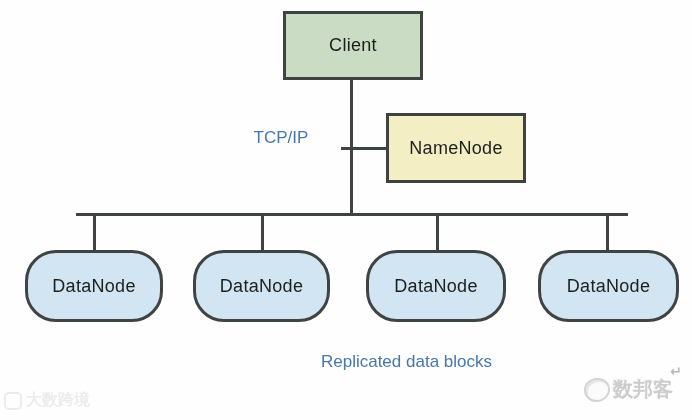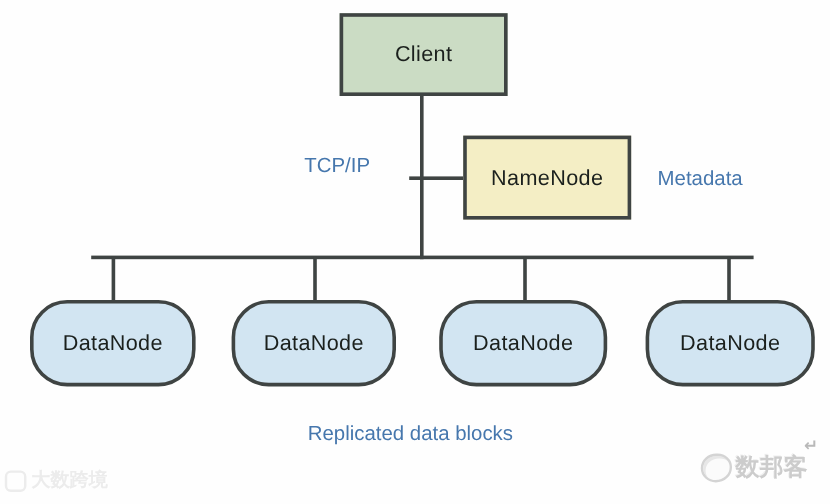--- a/index.html
+++ b/index.html
@@ -24,21 +24,21 @@
   .v-client{left:350px;top:79px;width:3px;height:137px;}
   .h-namenode{left:341px;top:147px;width:45px;height:3px;}
   .h-bus{left:76px;top:213px;width:552px;height:3px;}
   .v-drop{top:214px;width:3px;height:37px;}
   .drop1{left:93px;} .drop2{left:261px;} .drop3{left:436px;} .drop4{left:606px;}
   .blue-label{
     position:absolute;color:var(--blue-text,#4677ad);font-size:17px;line-height:24px;
   }
   .lbl-tcpip{left:206px;top:126px;width:150px;text-align:center;}
   .lbl-metadata{left:548px;top:137px;}
-  .lbl-replicated{left:192px;top:350px;width:300px;text-align:center;}
+  .lbl-replicated{left:192px;top:350px;width:300px;text-align:right;}
   .wm{position:absolute;white-space:nowrap;}
   .wm-left{
     left:4px;top:390px;font-size:16px;font-weight:bold;color:#ececec;
     text-shadow:1px 1px 0 #ffffff;display:flex;align-items:center;gap:4px;
   }
   .wm-left .wm-logo{
     display:inline-block;width:18px;height:18px;border:2px solid #ececec;
     border-radius:5px;box-sizing:border-box;
   }
   .wm-right{
@@ -86,21 +86,20 @@
     <span>DataNode</span>
   </div>
   <div class="node node-datanode dn4">
     <span>DataNode</span>
   </div>
 
   <div class="blue-label lbl-tcpip">
     <div>TCP/IP</div>
   </div>
 
-  <div class="blue-label lbl-metadata">Metadata</div>
 
   <div class="blue-label lbl-replicated">Replicated data blocks</div>
 
   <div class="wm wm-left">
     <span class="wm-logo"></span>
     <span>大数跨境</span>
   </div>
 
   <div class="wm wm-right">
     <span class="wm-logo"></span>

